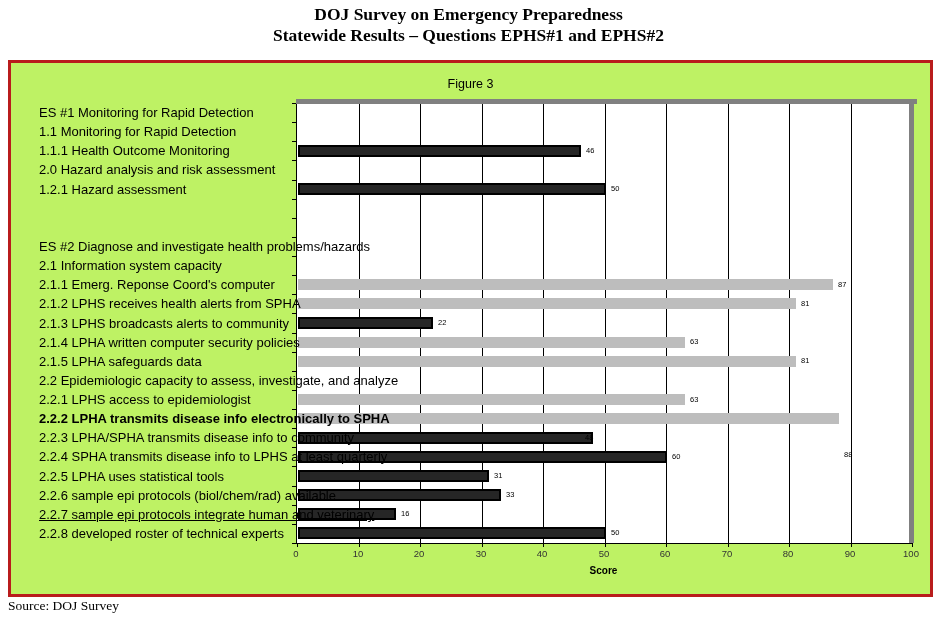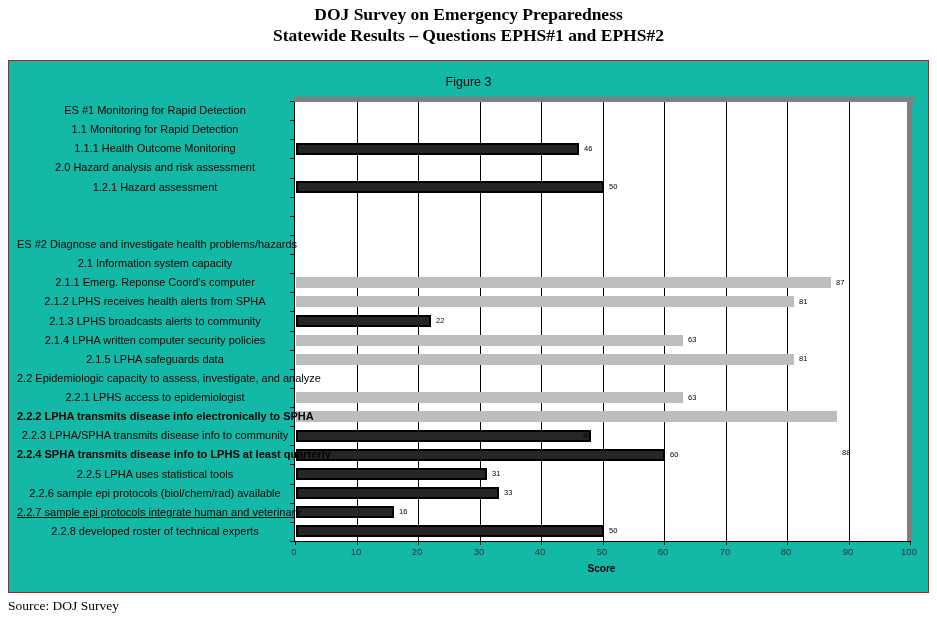--- a/index.html
+++ b/index.html
@@ -16,22 +16,22 @@
     font-family: "Liberation Serif", serif;
     font-weight: bold;
     font-size: 17.5px;
     line-height: 21px;
     color: #000;
   }
   .figure-box {
     position: absolute;
     left: 8px; top: 60px;
     width: 919px; height: 531px;
-    border: 1px solid #b91c1c;
-    background: #14b8a6;
+    border: 3px solid #b91c1c;
+    background: #bef264;
   }
   .figure-caption {
     position: absolute; top: 14px; left: 0; width: 100%;
     text-align: center;
     font-size: 12.5px;
     color: #000;
   }
   .plot {
     position: absolute;
     left: 285px; top: 40px;
@@ -79,24 +79,24 @@
   }
   .bar-value {
     position: absolute;
     font-size: 7.5px;
     color: #000;
     line-height: 10px;
     white-space: nowrap;
   }
   .cat-label {
     position: absolute;
-    right: 635px; 
+    right: 615px; 
     width: 276px;
-    text-align: center;
-    font-size: 11px;
+    text-align: left;
+    font-size: 13px;
     color: #000;
     white-space: nowrap;
     line-height: 11px;
   }
   .xtick-label {
     position: absolute;
     top: 485px;
     width: 40px;
     margin-left: -20px;
     text-align: center;
@@ -223,21 +223,21 @@
       <div class="cat-label" style="top: 197px;">2.1 Information system capacity</div>
       <div class="cat-label" style="top: 216px;">2.1.1 Emerg. Reponse Coord's computer</div>
       <div class="cat-label" style="top: 235px;">2.1.2 LPHS receives health alerts from SPHA</div>
       <div class="cat-label" style="top: 255px;">2.1.3 LPHS broadcasts alerts to community</div>
       <div class="cat-label" style="top: 274px;">2.1.4 LPHA written computer security policies</div>
       <div class="cat-label" style="top: 293px;">2.1.5 LPHA safeguards data</div>
       <div class="cat-label" style="top: 312px;">2.2 Epidemiologic capacity to assess, investigate, and analyze</div>
       <div class="cat-label" style="top: 331px;">2.2.1 LPHS access to epidemiologist</div>
       <div class="cat-label" style="top: 350px; font-weight: bold;">2.2.2 LPHA transmits disease info electronically to SPHA</div>
       <div class="cat-label" style="top: 369px;">2.2.3 LPHA/SPHA transmits disease info to community</div>
-      <div class="cat-label" style="top: 388px; font-weight: bold;">2.2.4 SPHA transmits disease info to LPHS at least quarterly</div>
+      <div class="cat-label" style="top: 388px;">2.2.4 SPHA transmits disease info to LPHS at least quarterly</div>
       <div class="cat-label" style="top: 408px;">2.2.5 LPHA uses statistical tools</div>
       <div class="cat-label" style="top: 427px;">2.2.6 sample epi protocols (biol/chem/rad) available</div>
       <div class="cat-label" style="top: 446px; text-decoration: underline;">2.2.7 sample epi protocols integrate human and veterinary</div>
       <div class="cat-label" style="top: 465px;">2.2.8 developed roster of technical experts</div>
     </div>
   <div id="xlabels">
       <div class="xtick-label" style="left: 285px;">0</div>
       <div class="xtick-label" style="left: 347px;">10</div>
       <div class="xtick-label" style="left: 408px;">20</div>
       <div class="xtick-label" style="left: 470px;">30</div>

